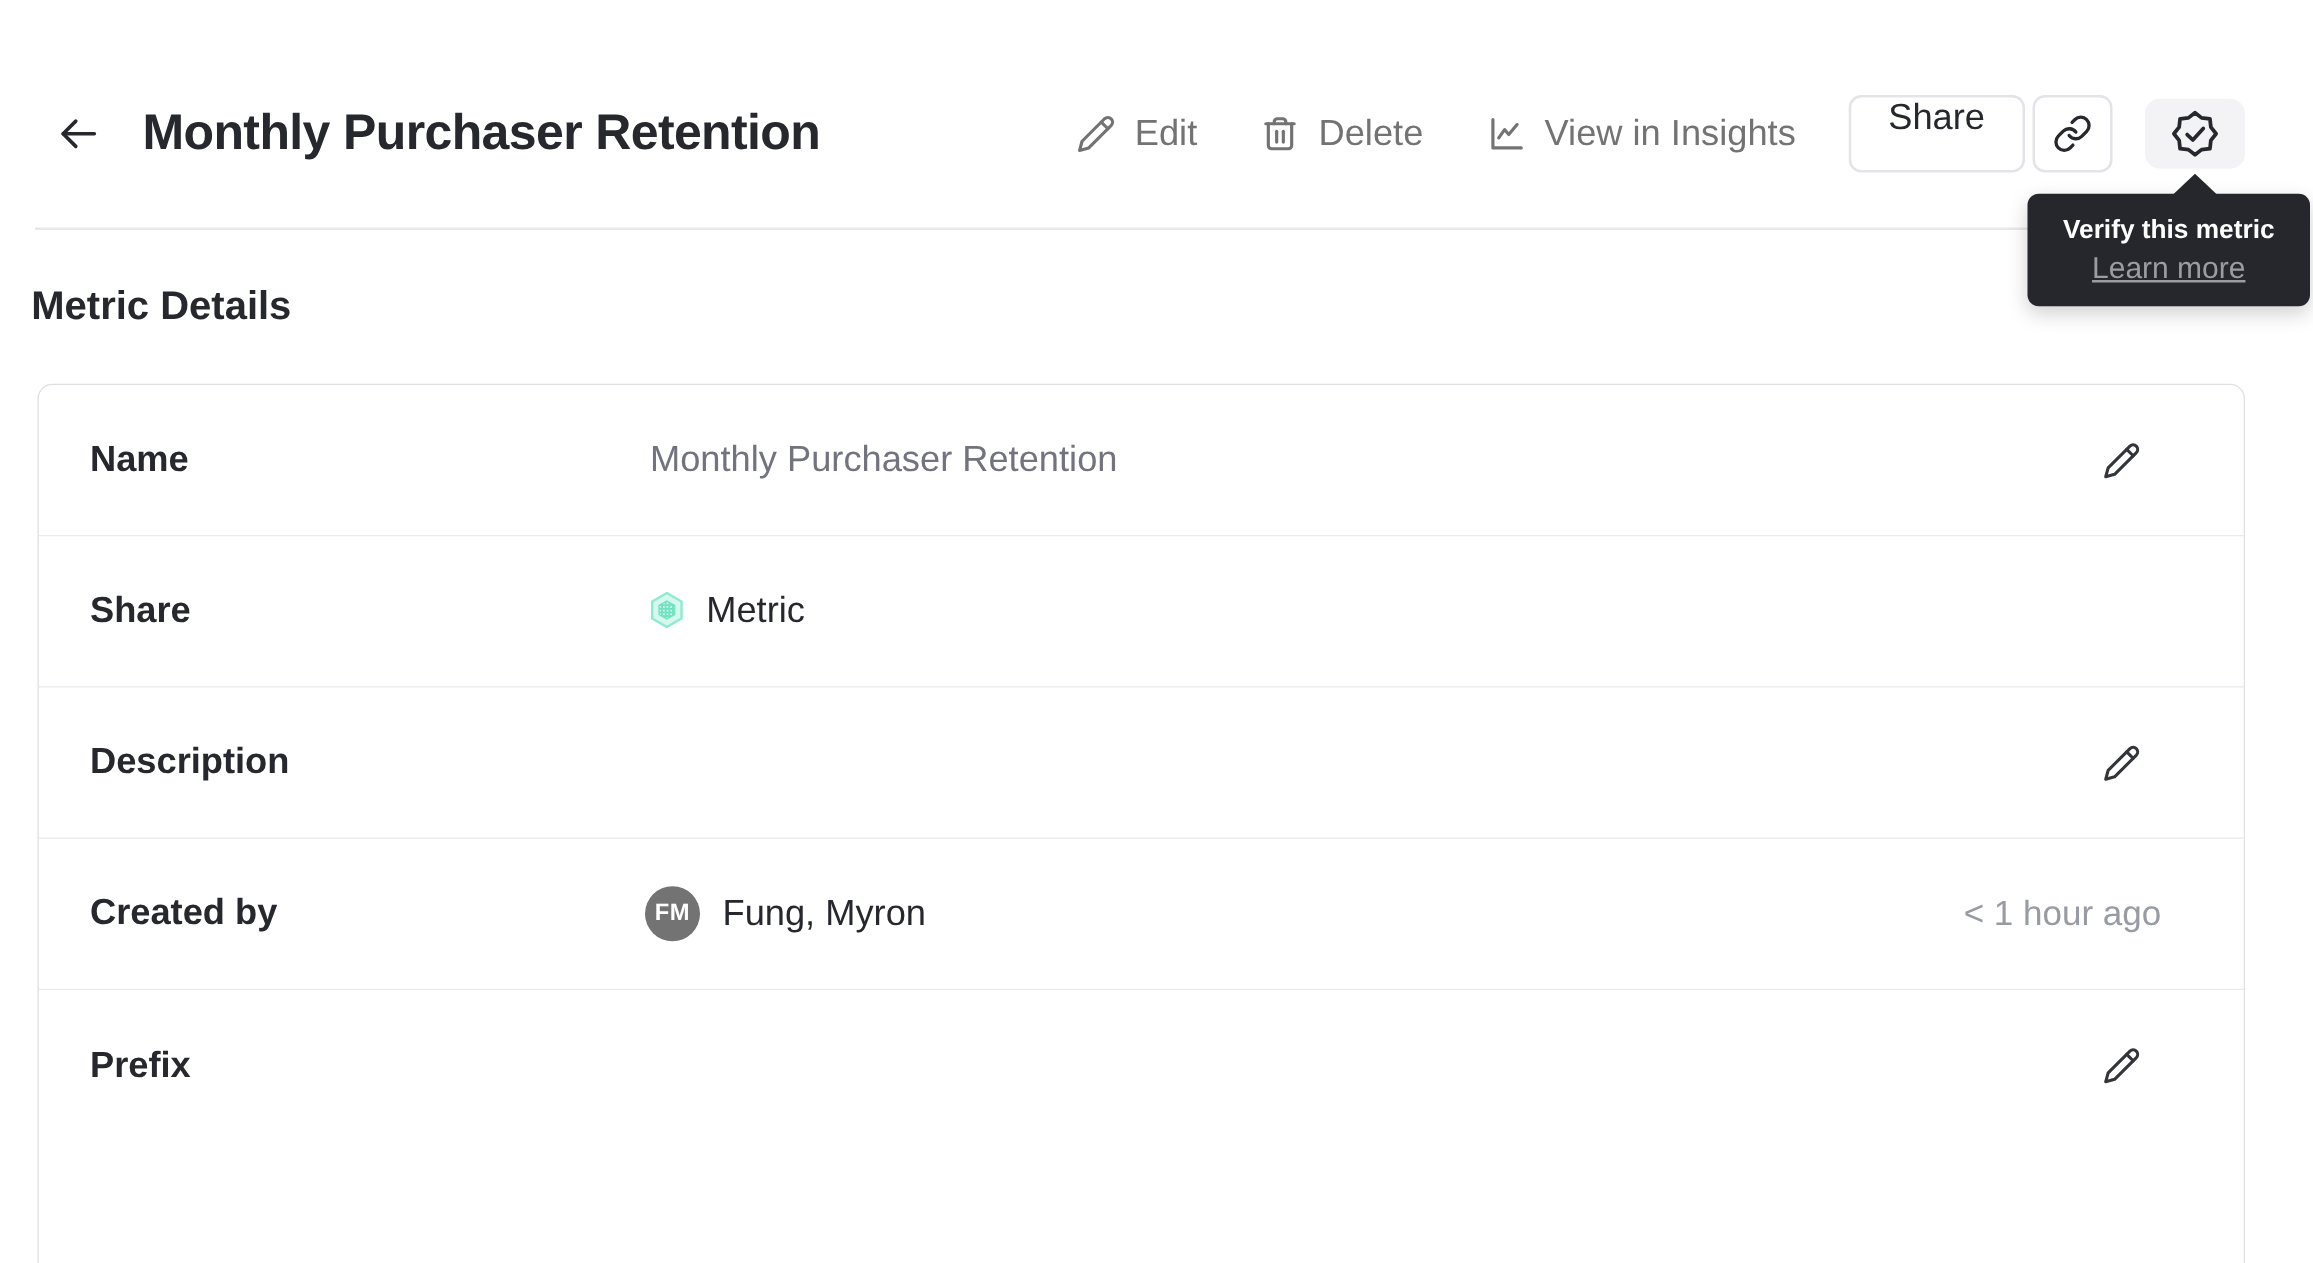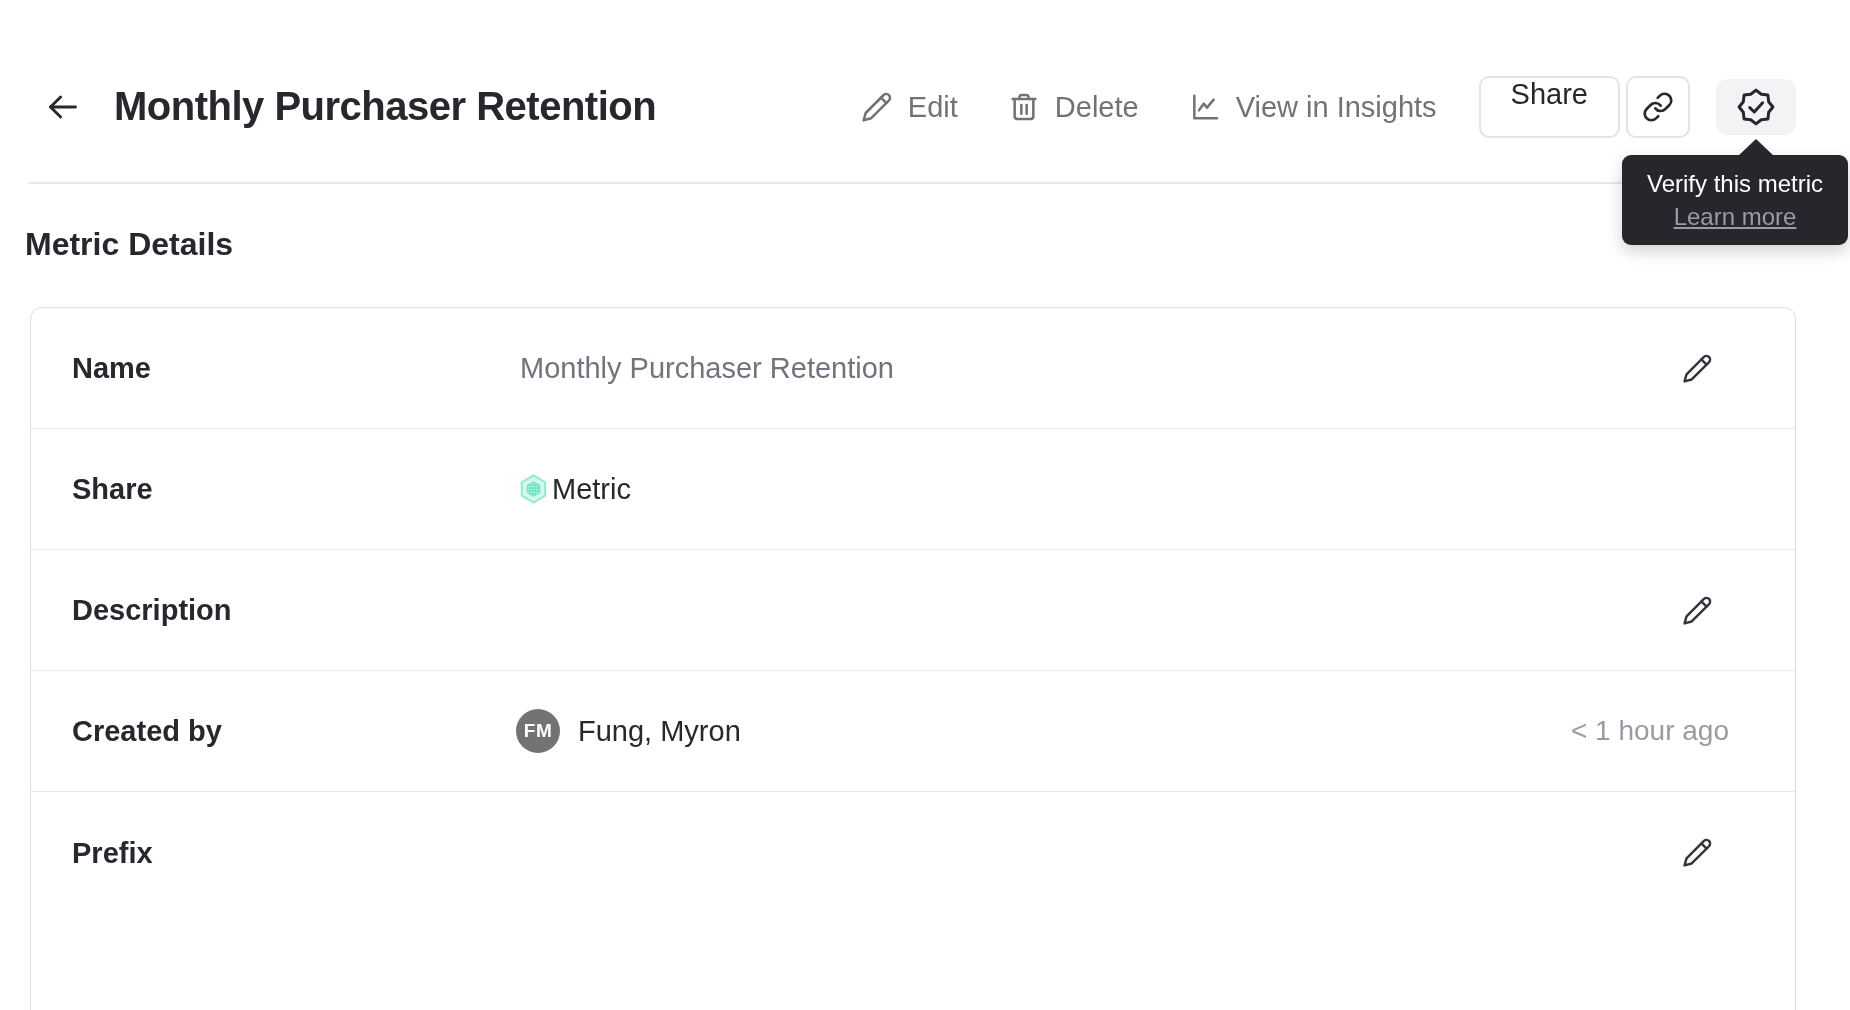--- a/index.html
+++ b/index.html
@@ -29,41 +29,41 @@
   .header-divider { position:absolute; left:28px; right:28px; top:182px; height:1.5px;
     background:#e8e8ec; }
 
   
   .verify-tooltip { position:absolute; left:1622px; top:155px; width:226px; height:90px;
     background:#26272d; border-radius:9px; display:flex; flex-direction:column;
     align-items:center; justify-content:center; gap:5px; box-shadow:0 6px 16px rgba(0,0,0,0.18); }
   .verify-tooltip::before { content:""; position:absolute; top:-16px; left:116px;
     border-left:18px solid transparent; border-right:18px solid transparent;
     border-bottom:17px solid #26272d; }
-  .tooltip-title { font-size:24px; font-weight:400; color:#ffffff; white-space:nowrap; }
+  .tooltip-title { font-size:21px; font-weight:700; color:#ffffff; white-space:nowrap; }
   .tooltip-link { font-size:24px; color:#9b9ca3; text-decoration:underline; cursor:pointer; white-space:nowrap; }
 
   
   .section-title { position:absolute; left:25px; top:226px; font-size:32px; font-weight:700;
     color:#26282e; }
 
   
   .details-card { position:absolute; left:30px; top:307px; width:1766px; height:860px;
     border:1.5px solid #dedee3; border-radius:12px; background:#fff; overflow:hidden; }
   .detail-row { position:relative; height:121px; border-bottom:1.5px solid #e9e9ee; }
   .detail-row:last-child { border-bottom:none; }
   .row-label { position:absolute; left:41px; top:50%; transform:translateY(-50%);
     font-size:29px; font-weight:600; color:#26282e; white-space:nowrap; }
   .row-value { position:absolute; left:489px; top:50%; transform:translateY(-50%);
     font-size:29px; color:#72737e; white-space:nowrap; }
   .row-pencil { position:absolute; right:78px; top:50%; transform:translateY(-50%);
     background:none; border:none; cursor:pointer; color:#33353b; width:40px; height:40px;
     display:flex; align-items:center; justify-content:center; }
   .type-value { position:absolute; left:487px; top:50%; transform:translateY(-50%);
-    display:flex; align-items:center; gap:3px; }
+    display:flex; align-items:flex-start; gap:16px; }
   .type-text { font-size:29px; color:#26282e; }
   .created-value { position:absolute; left:485px; top:50%; transform:translateY(-50%);
     display:flex; align-items:center; gap:18px; }
   .avatar { width:44px; height:44px; border-radius:50%; background:#737373; color:#ffffff;
     font-size:19px; font-weight:600; letter-spacing:0.5px; display:flex; align-items:center;
     justify-content:center; }
   .created-name { font-size:29px; color:#26282e; }
   .row-timestamp { position:absolute; right:66px; top:50%; transform:translateY(-50%);
     font-size:28px; color:#989aa4; white-space:nowrap; }
 

